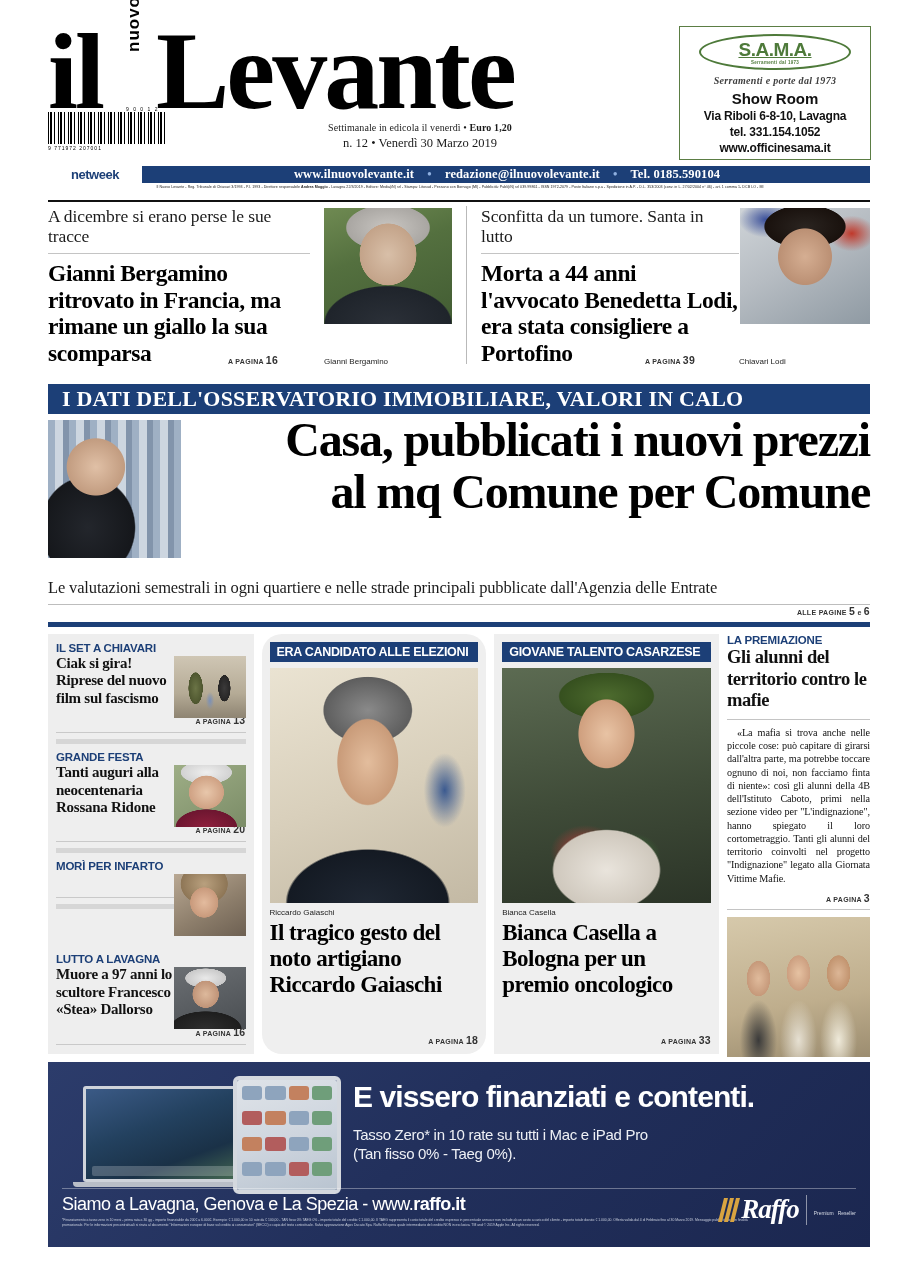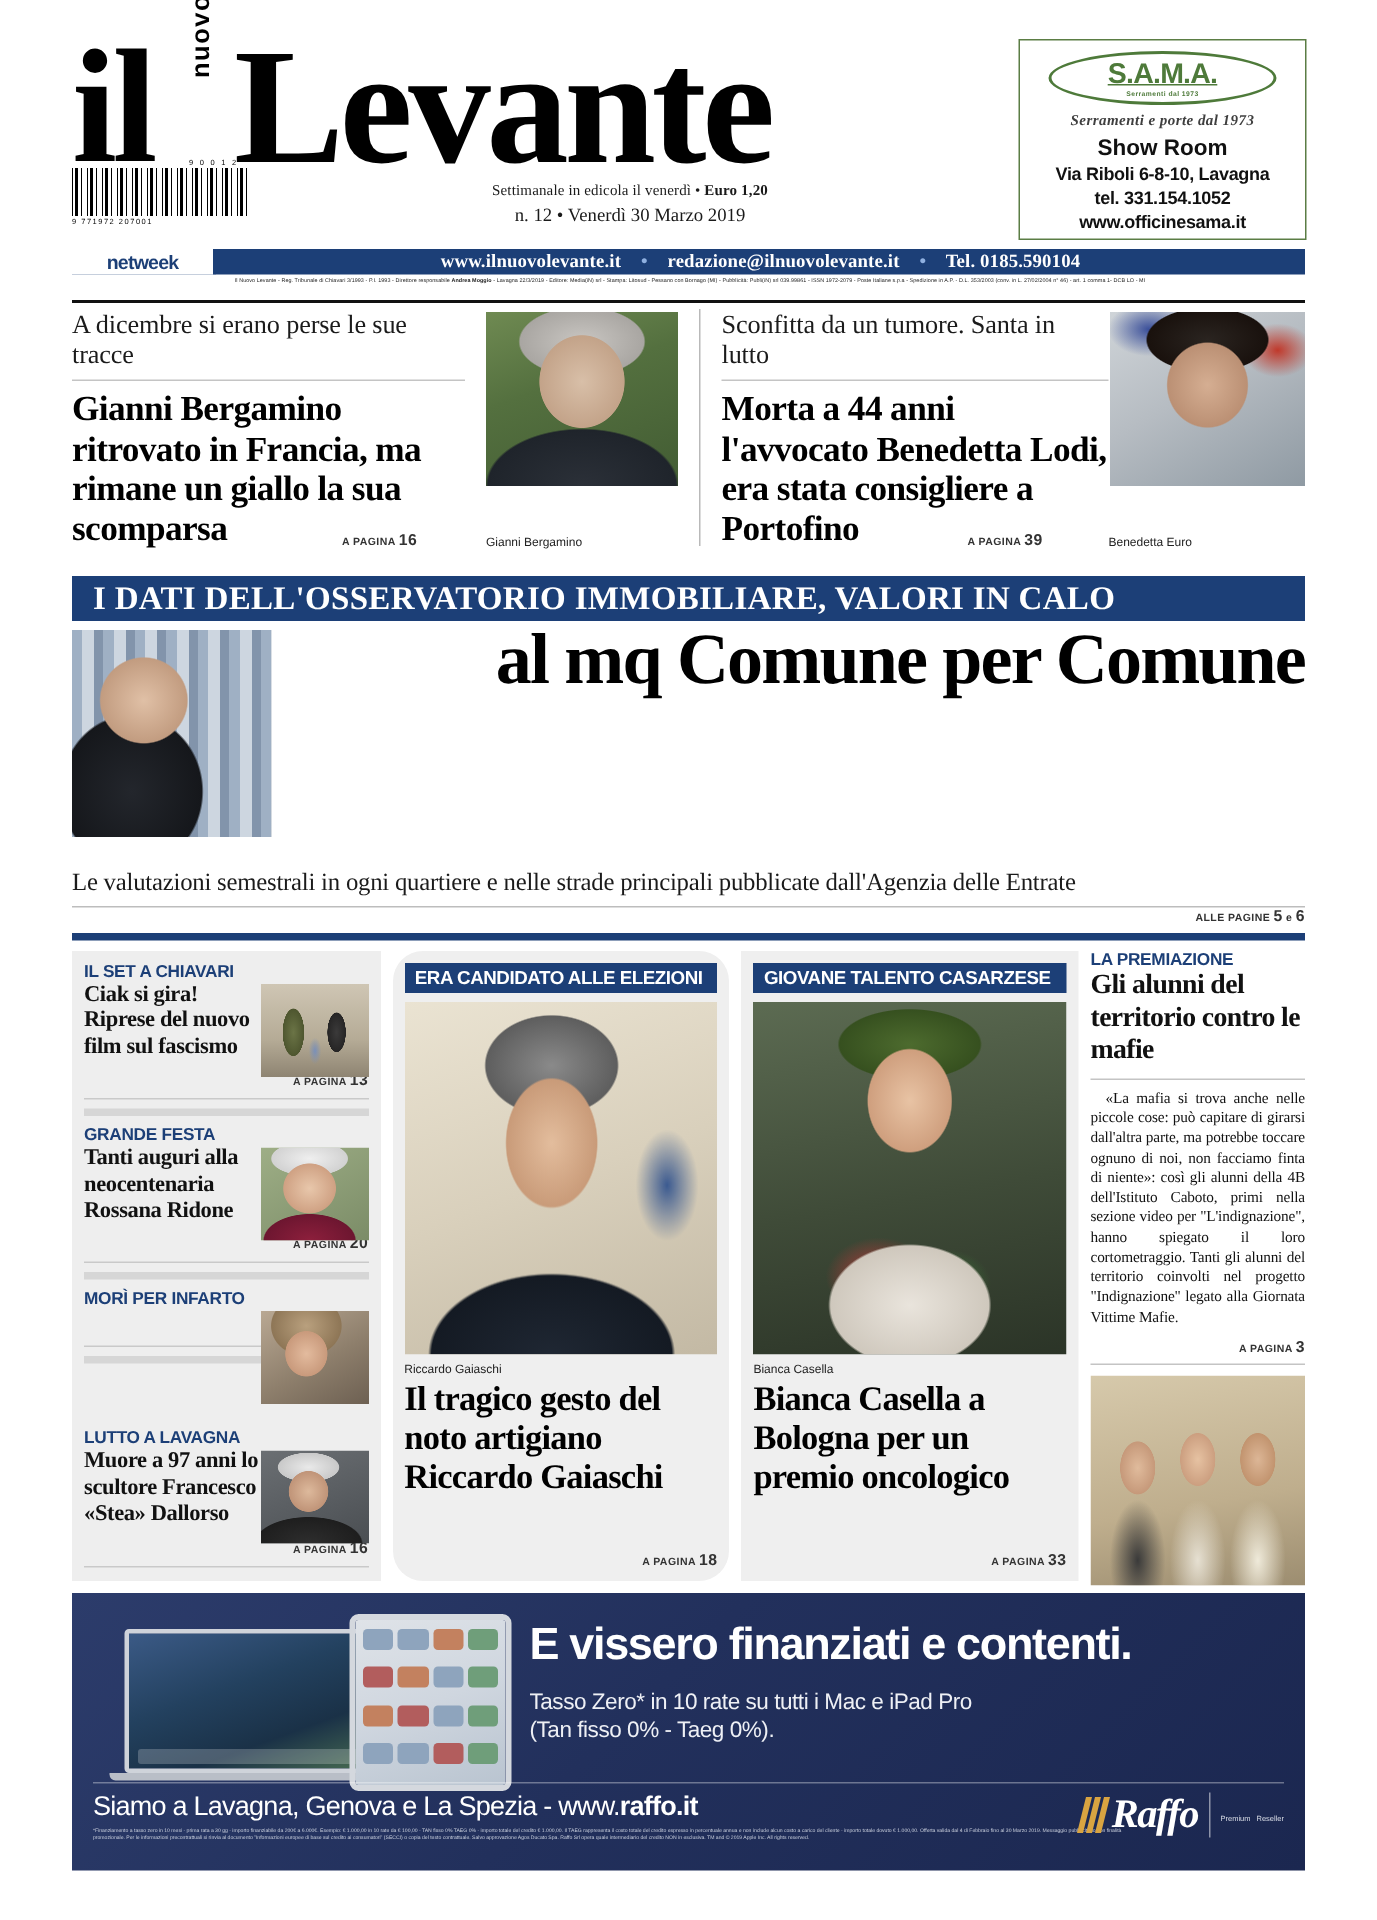--- a/index.html
+++ b/index.html
@@ -329,34 +329,35 @@
       <div class="ts-txt">
         <div class="ts-kicker">Sconfitta da un tumore. Santa in lutto</div>
         <div class="ts-kline"></div>
         <div class="ts-head">Morta a 44 anni l'avvocato Benedetta Lodi, era stata consigliere a Portofino</div>
       </div>
       <div class="ts-photo">
         <div class="ph ph-lodi"></div>
       </div>
       <div class="ts-foot">
         <span class="apagina" style="position:absolute; left:178px; bottom:0;"><span>A PAGINA</span> <span class="n">39</span></span>
-        <span class="ts-caption" style="position:absolute; left:272px; bottom:0;">Benedetta Euro</span>
+        <span class="ts-caption" style="position:absolute; left:272px; bottom:0;">Chiavari Lodi</span>
       </div>
     </div>
   </div>
 
   <div class="band">
     <span class="band-txt">I DATI DELL'OSSERVATORIO IMMOBILIARE, VALORI IN CALO</span>
   </div>
 
   <div class="main-block">
     <div class="main-photo">
       <div class="ph ph-casa"></div>
     </div>
     <div class="main-head">
+      <div>Casa, pubblicati i nuovi prezzi</div>
       <div>al mq Comune per Comune</div>
     </div>
   </div>
 
   <div class="main-sub">Le valutazioni semestrali in ogni quartiere e nelle strade principali pubblicate dall'Agenzia delle Entrate</div>
   <div class="main-rule"></div>
   <div class="alle-pagine">
     <span>ALLE PAGINE</span>
     <span class="n">5</span>
     <span>e</span>

